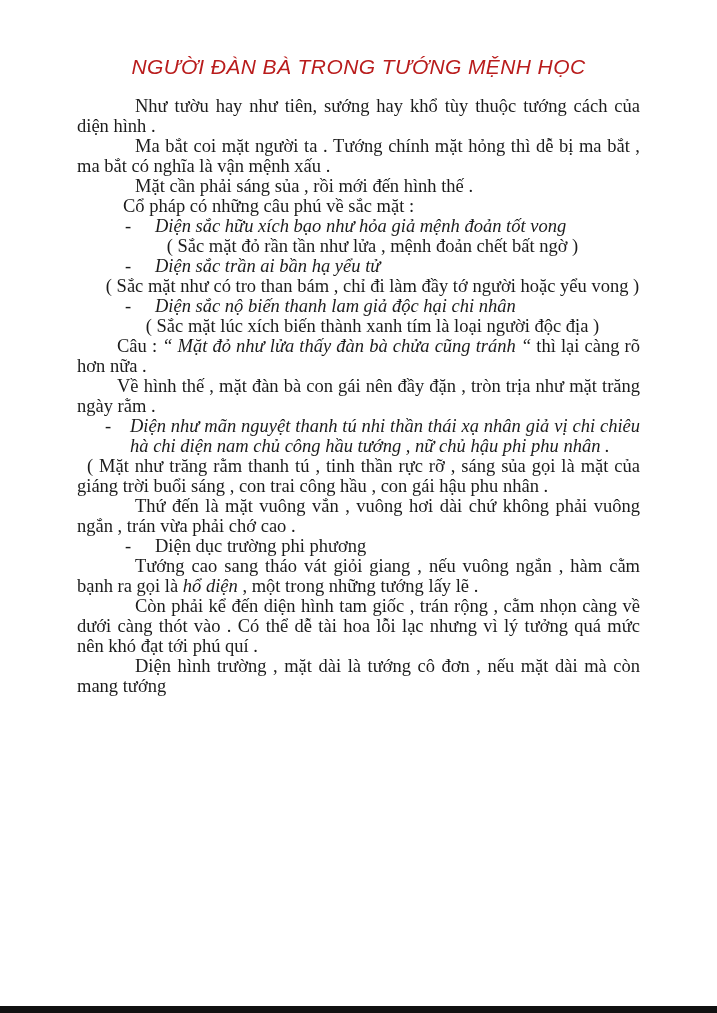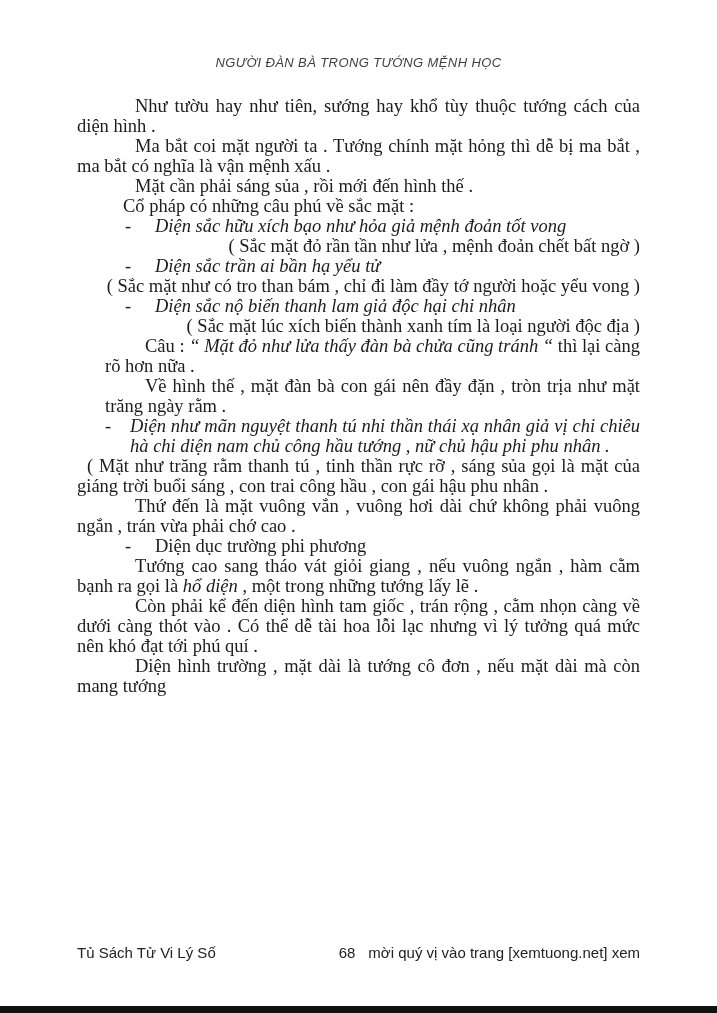--- a/index.html
+++ b/index.html
@@ -11,38 +11,38 @@
     color:#1c1c1c;
     font-family:"Liberation Serif","DejaVu Serif",serif;
     overflow:hidden;
   }
   .doc-title {
     position:absolute;
     top:55px; left:0; width:717px;
     text-align:center;
     font-family:"Liberation Sans","DejaVu Sans",sans-serif;
     font-style:italic;
-    font-size:13px;
+    font-size:21px;
     letter-spacing:0.4px;
-    color:#404040;
+    color:#b91c1c;
   }
   .text-body {
     position:absolute;
     top:96px; left:77px; width:563px;
     font-size:18.5px;
     line-height:20px;
   }
   .para { margin:0; text-align:justify; }
   .it { font-style:italic; }
   
   .indent    { text-indent:58px; }
   .indent-sm { text-indent:46px; }
-  .gloss     { margin-left:28px; text-align:right; }
+  .gloss     { margin-left:28px; text-align:center; }
   .block-a   { margin-left:48px; text-indent:16px; }
-  .block-b   { margin-left:28px; text-indent:40px; }
+  .block-b   { text-indent:40px; }
   .wrap10    { text-indent:10px; }
   .dash-item { display:flex; }
   .dash-item.dash-lg { margin-left:48px; }
   .dash-item.dash-sm { margin-left:28px; }
   .dash-item .dash { flex:0 0 30px; }
   .dash-item.dash-sm .dash { flex:0 0 25px; }
   .dash-item .dash-text { flex:1 1 auto; text-align:justify; }
   .footer {
     position:absolute;
     top:944px; left:0; width:717px; height:22px;
@@ -96,21 +96,16 @@
       <p class="para indent"><span>Thứ đến là mặt vuông vắn , vuông hơi dài chứ không phải vuông ngắn , trán vừa phải chớ cao .</span></p>
       <div class="para dash-item dash-lg">
         <span class="dash">-</span>
         <span class="dash-text"><span>Diện dục trường phi phương</span></span>
       </div>
       <p class="para indent"><span>Tướng cao sang tháo vát giỏi giang , nếu vuông ngắn , hàm cằm bạnh ra gọi là </span><span class="it">hổ diện</span><span> , một trong những tướng lấy lẽ .</span></p>
       <p class="para indent"><span>Còn phải kể đến diện hình tam giốc , trán rộng , cằm nhọn càng về dưới càng thót vào . Có thể dễ tài hoa lỗi lạc nhưng vì lý tưởng quá mức nên khó đạt tới phú quí .</span></p>
       <p class="para indent"><span>Diện hình trường , mặt dài là tướng cô đơn , nếu mặt dài mà còn mang tướng</span></p>
     </div>
 
-  <div class="footer">
-    <span class="footer-left">Tủ Sách Tử Vi Lý Số</span>
-    <span class="footer-page">68</span>
-    <span class="footer-right">mời quý vị vào trang [xemtuong.net] xem</span>
-  </div>
 
   <div class="scan-edge"></div>
 
 </div>
 
 </body></html>

